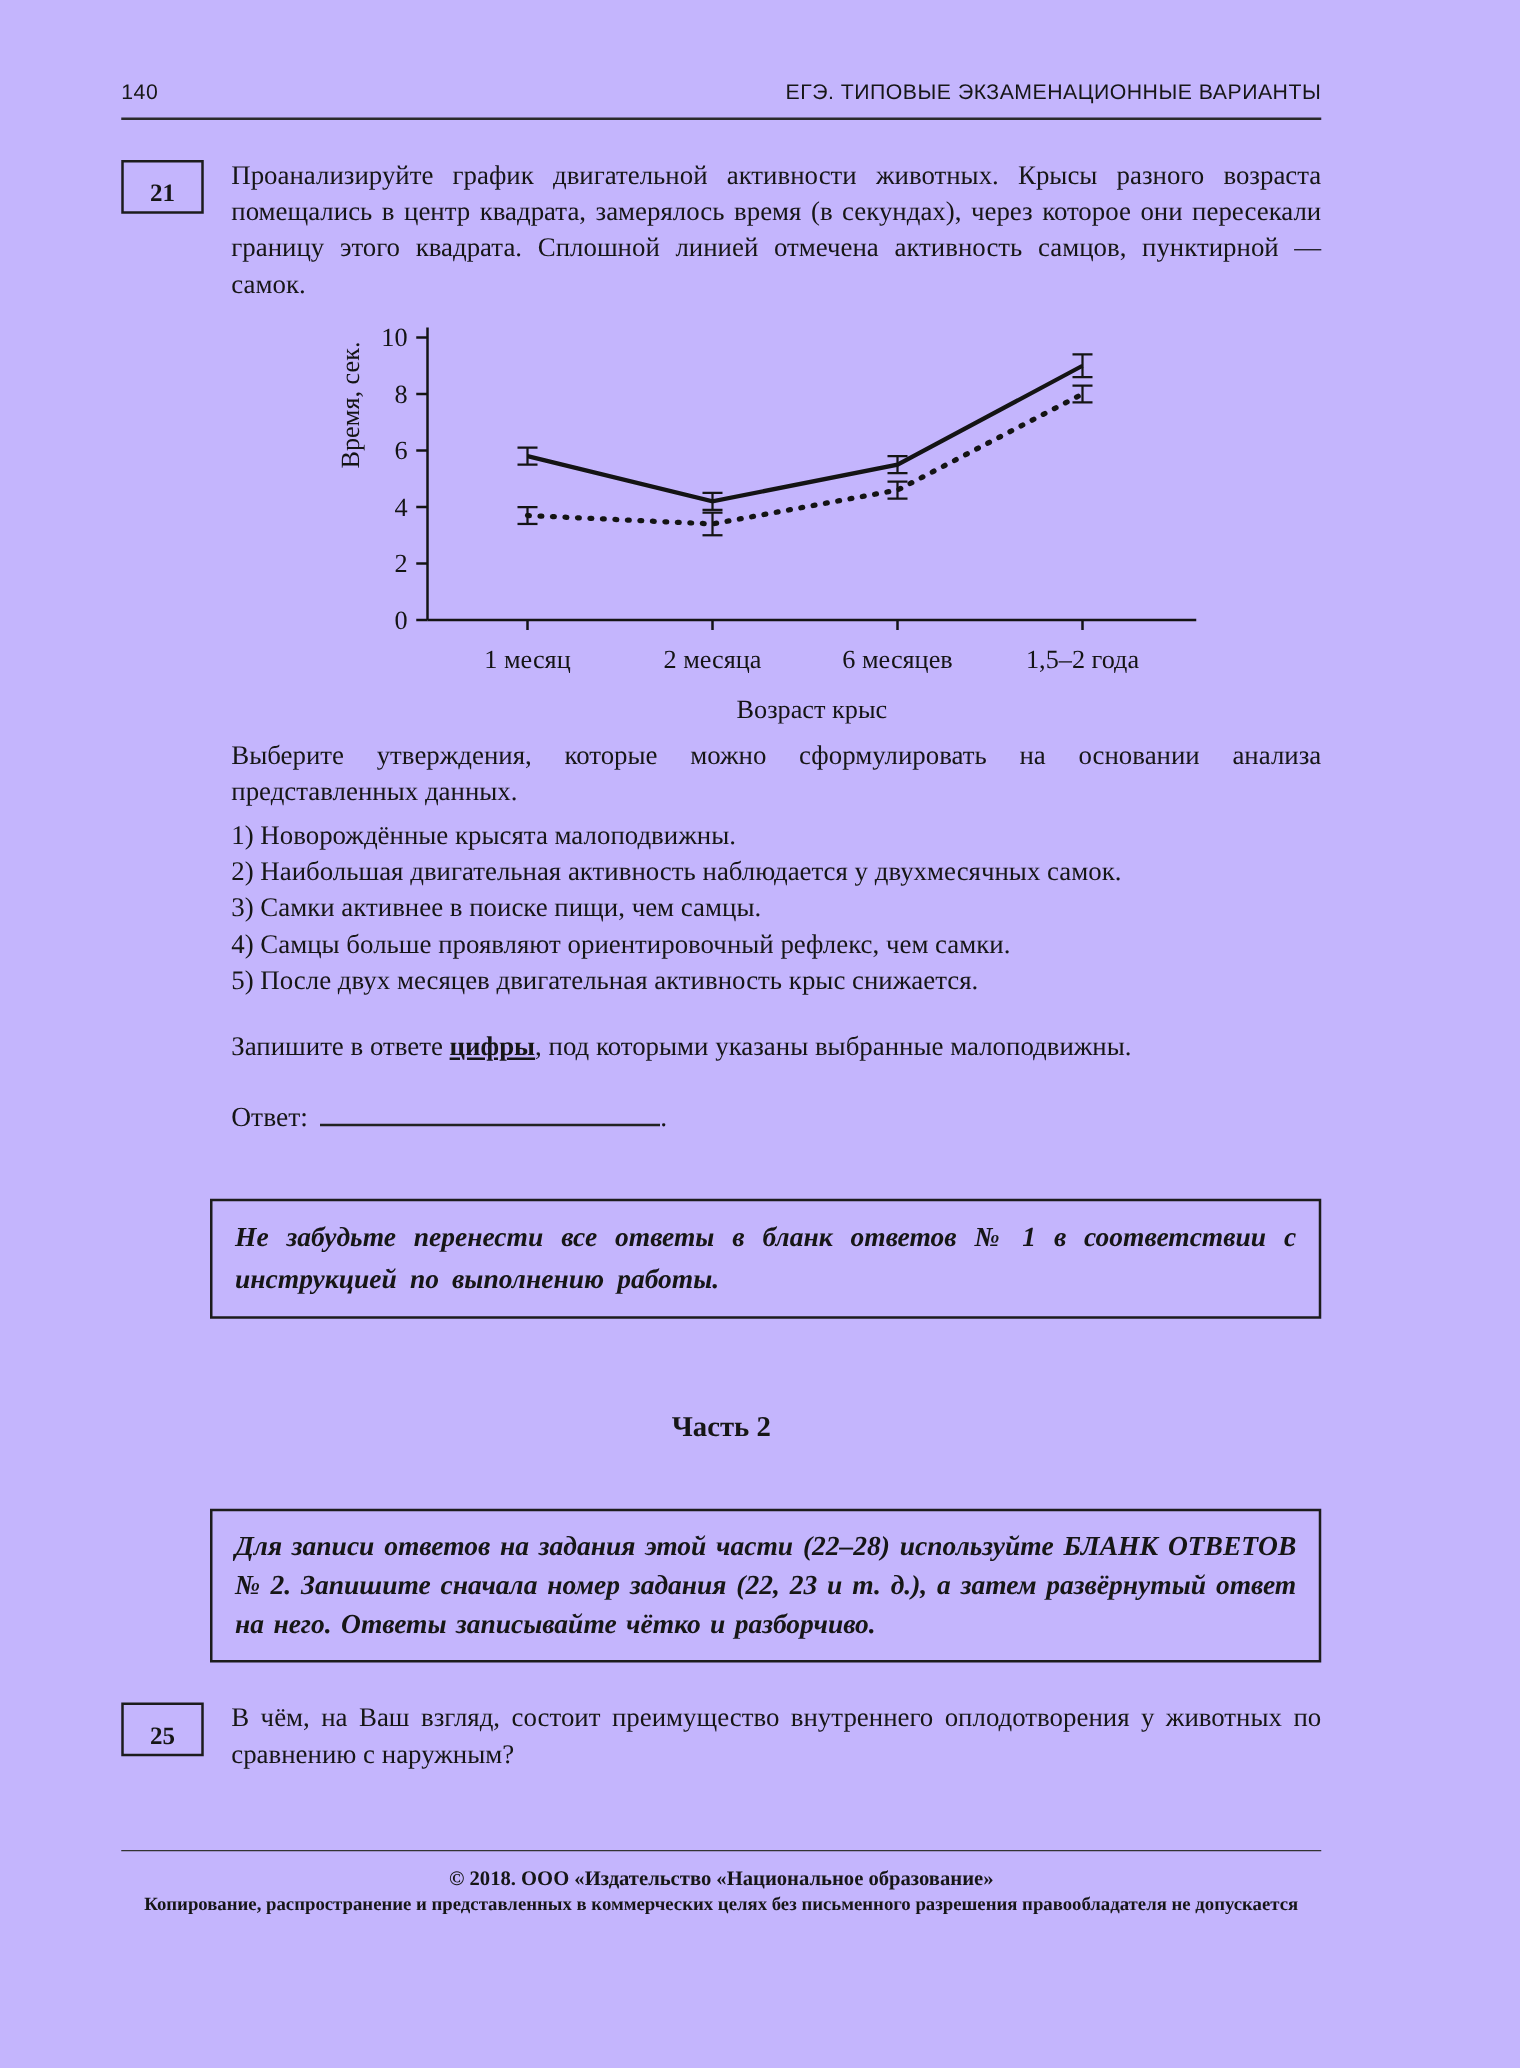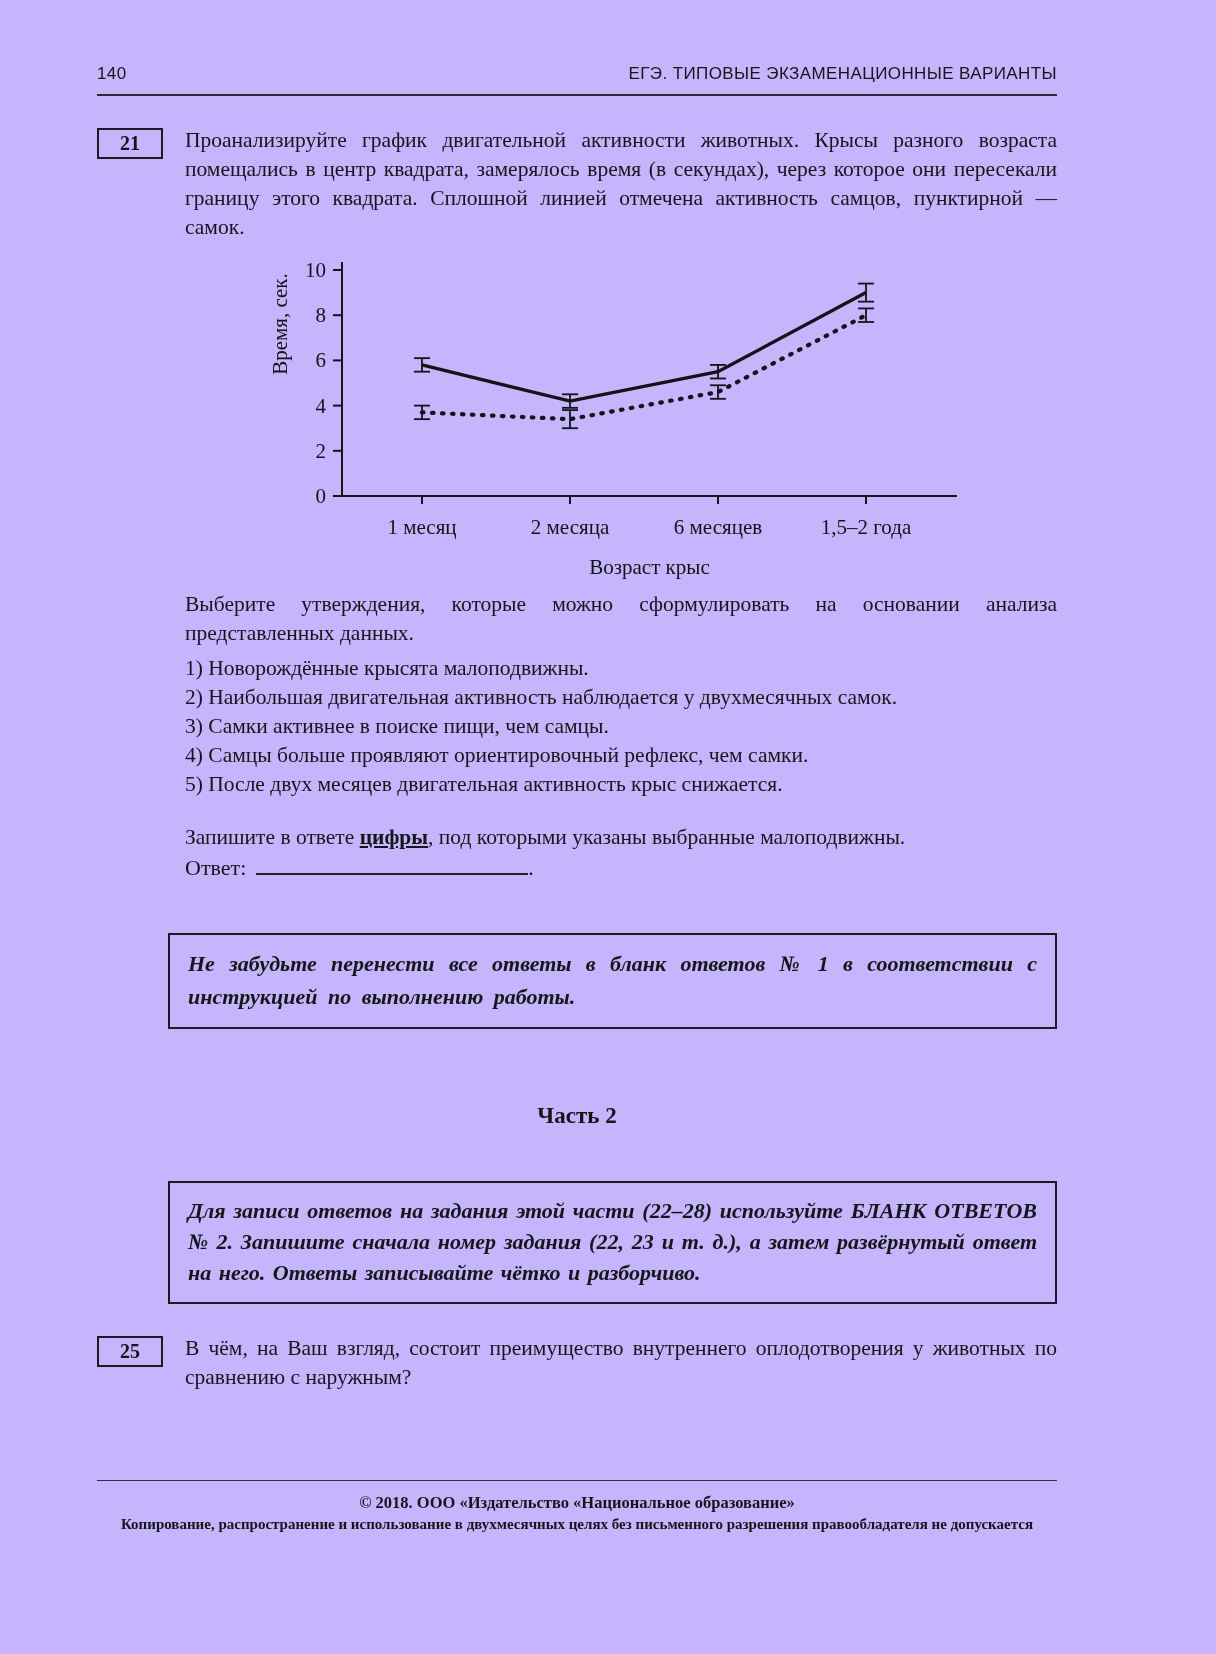--- a/index.html
+++ b/index.html
@@ -19,37 +19,37 @@
     font-size:17px; letter-spacing:.4px;
   }
   .header-rule { border:0; border-top:2px solid #2b2b2b; margin-top:10px; }
 
   .task-row { display:flex; align-items:flex-start; }
   .task-row.t21 { margin-top:30px; }
   .task-row.t22 { margin-top:30px; }
   .task-num {
     flex:0 0 auto; width:66px; margin:2px 22px 0 0;
     border:2px solid #1c1c1c; text-align:center;
-    font-weight:bold; font-size:20px; padding:2px 0 2px;
+    font-weight:bold; font-size:20px; padding:14px 0 2px;
   }
   .task-content { flex:1 1 auto; font-size:21.5px; line-height:29px; }
   .just { text-align:justify; }
 
   figure.chart { margin:12px 0 10px 82px; }
   #chart-svg { display:block; }
   #chart-svg text { font-family:"Liberation Serif", serif; font-size:21px; fill:#141414; }
 
   .choose { margin-top:10px; }
   .options { margin-top:6px; }
   .options > div { line-height:29px; }
 
   .write-line { margin-top:24px; }
   .bold-u { font-weight:bold; text-decoration:underline; }
 
-  .answer-line { line-height:30px; font-size:22px; }
+  .answer-line { margin-top:26px; line-height:30px; font-size:22px; }
   .answer-blank {
     display:inline-block; width:272px; height:1.05em;
     border-bottom:2px solid #222; margin-left:10px; vertical-align:baseline;
   }
 
   .note-box {
     margin:50px 0 0 71px;
     border:2px solid #1c1c1c;
     padding:12px 18px 14px;
     font-weight:bold; font-style:italic;
@@ -165,16 +165,16 @@
       <span>25</span>
     </div>
     <div class="task-content">
       <p class="just">В чём, на Ваш взгляд, состоит преимущество внутреннего оплодотворения у животных по сравнению с наружным?</p>
     </div>
   </section>
 
   <div class="footer">
     <hr class="footer-rule">
     <div class="f1">© 2018. ООО «Издательство «Национальное образование»</div>
-    <div class="f2">Копирование, распространение и использование в двухмесячных целях без письменного разрешения правообладателя не допускается</div>
+    <div class="f2">Копирование, распространение и представленных в коммерческих целях без письменного разрешения правообладателя не допускается</div>
   </div>
 
 </div>
 
 </body></html>

